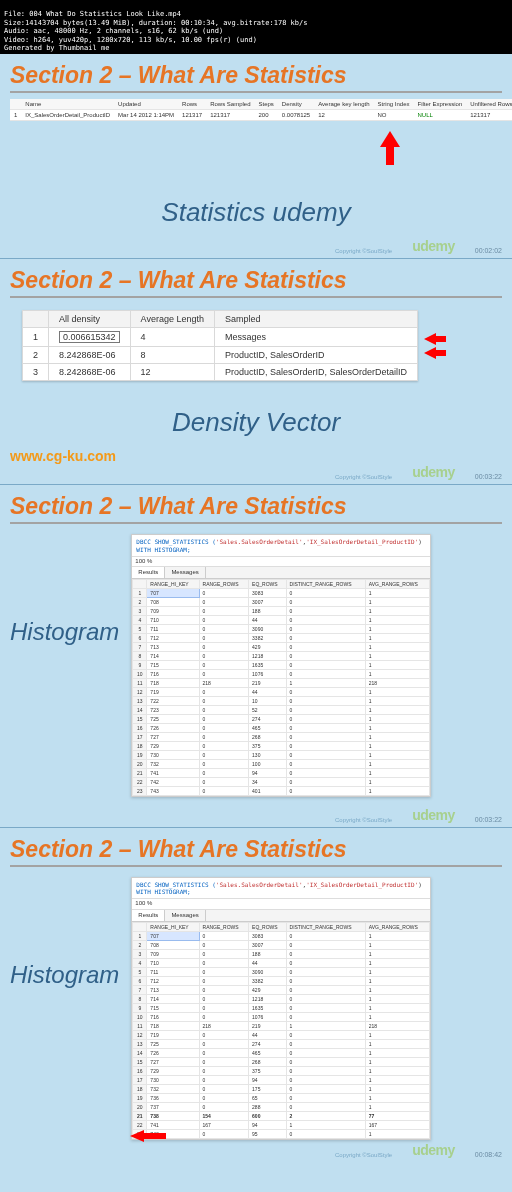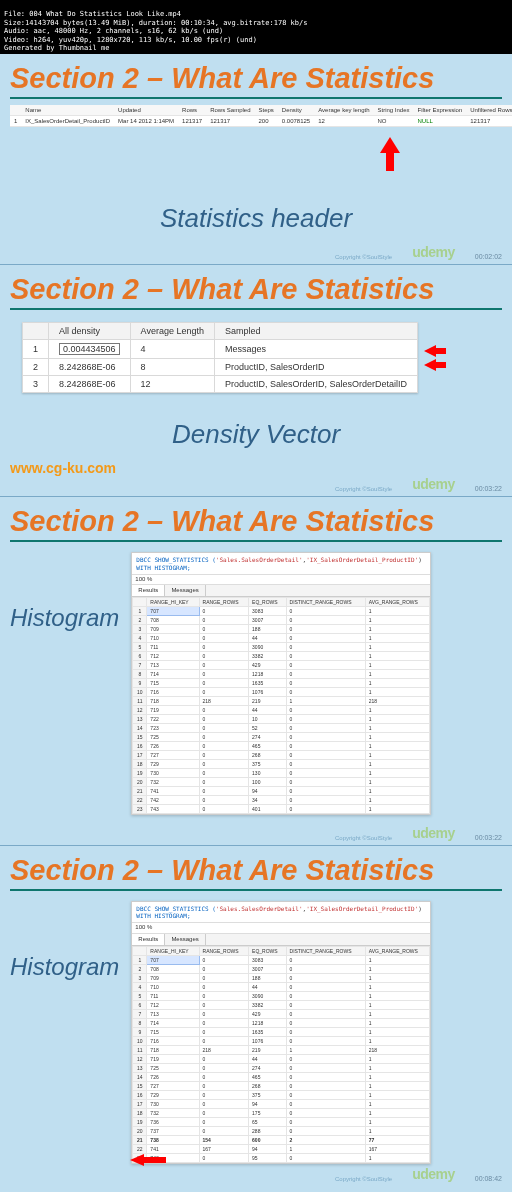--- a/index.html
+++ b/index.html
@@ -21,22 +21,22 @@
   .panel {
     background: #c0dff0;
     border-bottom: 1px solid #7aa9c7;
     padding: 8px 10px 4px;
     position: relative;
   }
   .section-title {
     color: #e67525;
     font-weight: bold;
     font-style: italic;
-    font-size: 29px;
-    border-bottom: 2px solid #0f766e;
+    font-size: 23px;
+    border-bottom: 2px solid #a3a3a3;
     padding-bottom: 2px;
     margin-bottom: 6px;
   }
   .panel-footer {
     display: flex;
     justify-content: flex-end;
     align-items: flex-end;
     gap: 20px;
     font-size: 6px;
     color: #7aa9c7;
@@ -134,21 +134,21 @@
   }
   .watermark{
     color:#f39a1a;
     font-size:14px;
     font-weight:bold;
     margin-top:2px;
   }
   
   .histo-row{ display:flex; gap:12px; align-items:flex-start; margin:10px 0; }
   .histo-label{
-    font-size:24px; color:#306088; font-style:italic; margin-top:52px; flex-shrink:0;
+    font-size:24px; color:#306088; font-style:italic; margin-top:84px; flex-shrink:0;
   }
   .sql-shot{
     background:#fff;
     border:1px solid #ccc;
     width:300px;
     font-size:6px;
     line-height:1.2;
     box-shadow:0 1px 3px rgba(0,0,0,0.2);
   }
   .sql-head{
@@ -226,21 +226,21 @@
           <td>12</td>
           <td>NO</td>
           <td style="color: rgb(0, 128, 0);">NULL</td>
           <td>121317</td>
         </tr>
       </tbody>
   </table>
   <div class="arrow-container-1">
       <div class="arrow-up"></div>
     </div>
-  <div class="big-caption">Statistics header</div>
+  <div class="big-caption">Statistics udemy</div>
   <div class="panel-footer">
     <span>Copyright ©SoulStyle</span>
     <span class="udemy-logo">udemy</span>
     <span class="timecode">00:02:02</span>
   </div>
 </div>
 
 <div class="panel">
   <div class="section-title">Section 2 – What Are Statistics</div>
   <div class="density-wrap">
@@ -249,21 +249,21 @@
           <tr id="p2-h">
             <th></th>
             <th>All density</th>
             <th>Average Length</th>
             <th>Sampled</th>
           </tr>
         </thead>
       <tbody id="p2-b">
           <tr>
             <td>1</td>
-            <td><span class="boxed">0.004434506</span></td>
+            <td><span class="boxed">0.006615342</span></td>
             <td>4</td>
             <td>Messages</td>
           </tr>
           <tr>
             <td>2</td>
             <td>8.242868E-06</td>
             <td>8</td>
             <td>ProductID, SalesOrderID</td>
           </tr>
           <tr>

